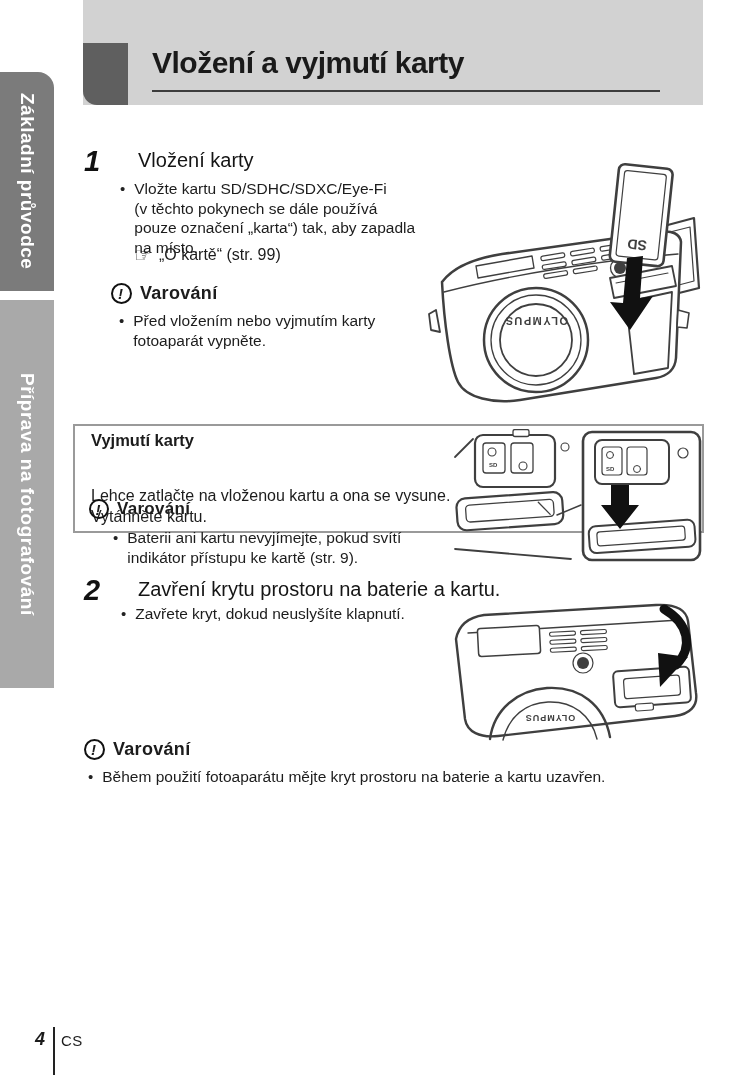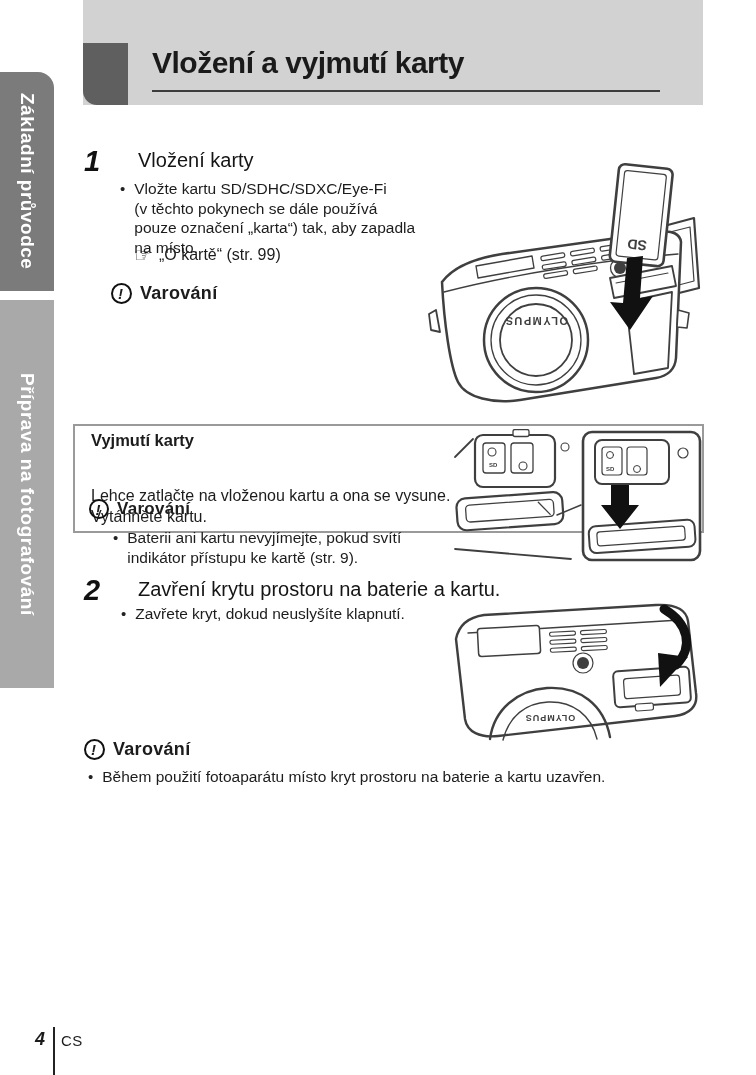--- a/index.html
+++ b/index.html
@@ -84,20 +84,24 @@
   <div class="abs ref" style="left:134px; top:245px;">
     <span class="ref-icon">☞</span>
     <span class="ref-text">„O kartě“ (str. 99)</span>
   </div>
 
   <div class="abs warn-head" style="left:111px; top:283px;">
     <span class="warn-icon">
         <i>!</i>
       </span>
     <span class="warn-title">Varování</span>
+  </div>
+  <div class="abs bullet body-text" style="left:119px; top:311px; width:330px;">
+    <span class="preline">Před vložením nebo vyjmutím karty
+fotoaparát vypněte.</span>
   </div>
 
   <svg class="abs" style="left:424px; top:162px;" width="284" height="252" viewBox="0 0 284 252">
     <g stroke="#3f3f3f" fill="#ffffff" stroke-linejoin="round" stroke-linecap="round">
 
       <path d="M240,64 L270,56 L275,126 L247,133 Z" stroke-width="2.2"></path>
       <path d="M246,70 L266,65 L270,119 L251,124 Z" stroke-width="1.2"></path>
 
       <path d="M12,148 l-7,4 2,16 9,2 z" stroke-width="1.8"></path>
 
@@ -239,20 +243,20 @@
     </g>
   </svg>
 
   <div class="abs warn-head" style="left:84px; top:739px;">
     <span class="warn-icon">
         <i>!</i>
       </span>
     <span class="warn-title">Varování</span>
   </div>
   <div class="abs bullet body-text" style="left:88px; top:767px; width:620px;">
-    <span class="preline">Během použití fotoaparátu místo kryt prostoru na baterie a kartu uzavřen.</span>
+    <span class="preline">Během použití fotoaparátu mějte kryt prostoru na baterie a kartu uzavřen.</span>
   </div>
 
   <div class="abs footer-num" style="left:35px; top:1029px;">4</div>
   <div class="abs footer-rule" style="left:53px; top:1027px; height:48px;"></div>
   <div class="abs footer-lang" style="left:61px; top:1032px;">CS</div>
 
 </div>
 
 </body></html>

